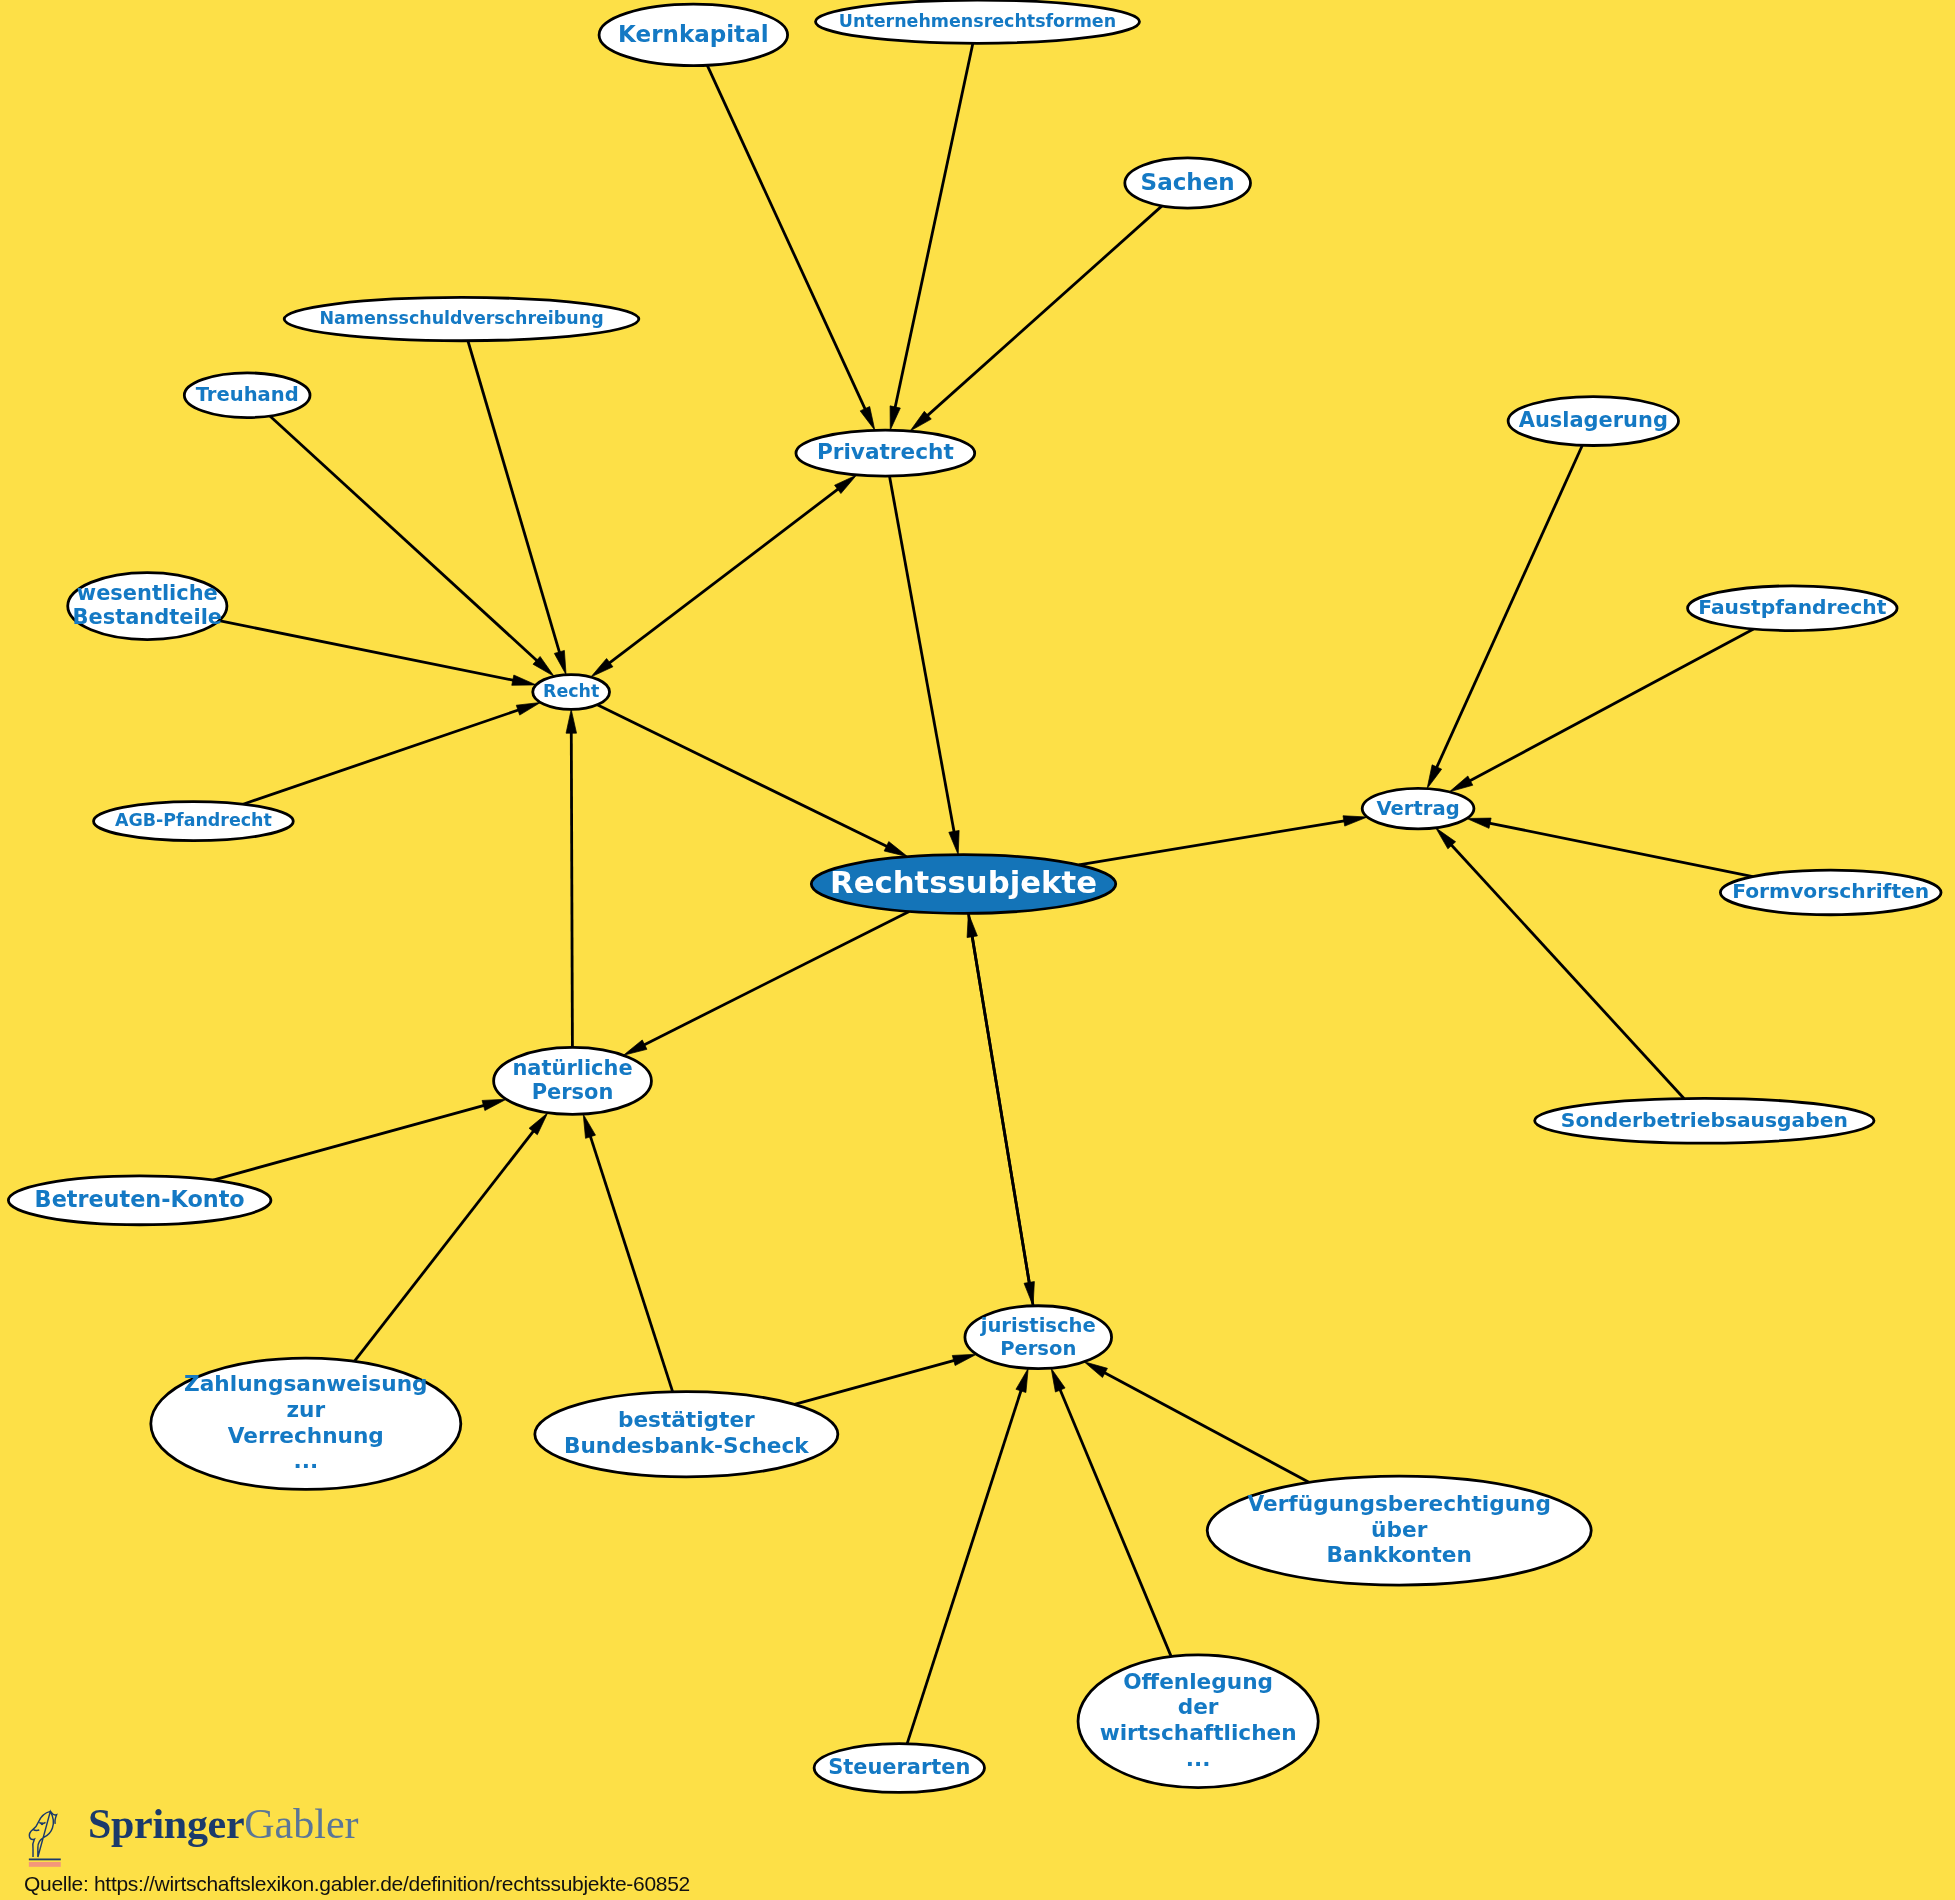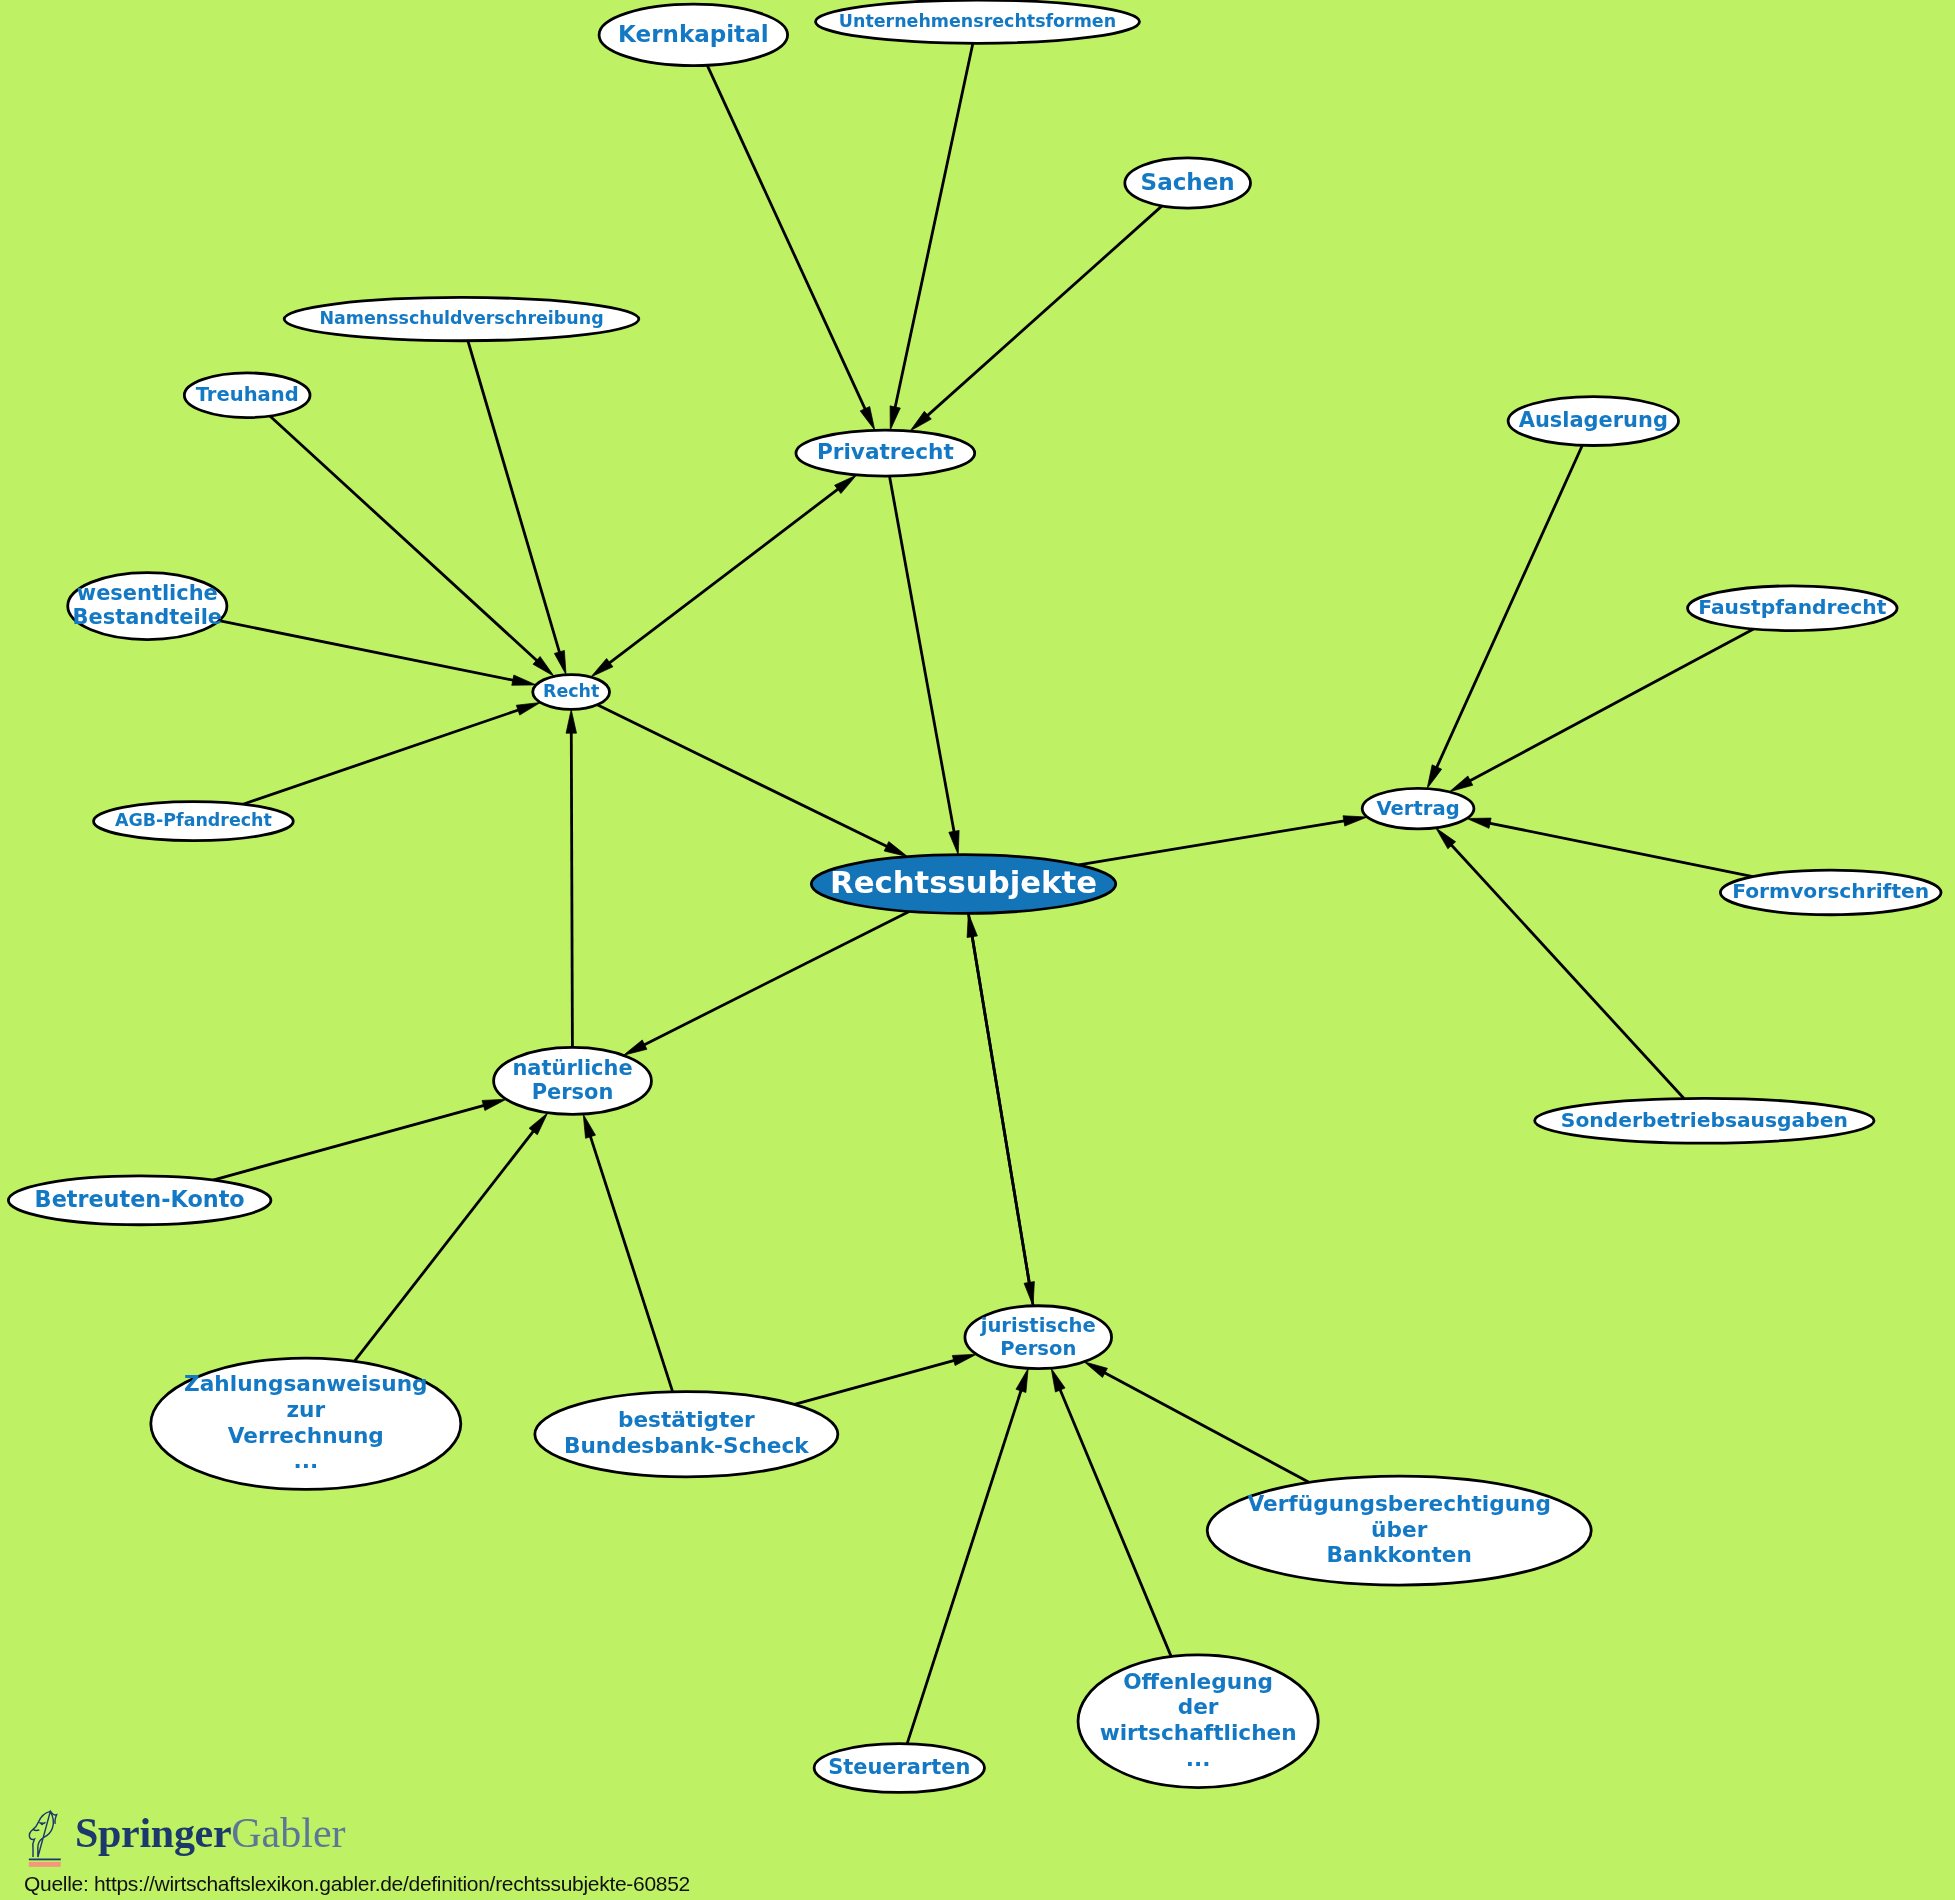--- a/index.html
+++ b/index.html
@@ -4,21 +4,21 @@
 <style>
   html, body {
     margin: 0;
     padding: 0;
     background: #ffffff;
   }
   #page {
     position: relative;
     width: 1955px;
     height: 1900px;
-    background: #bef264;
+    background: #fde047;
     font-family: "DejaVu Sans", sans-serif;
     overflow: hidden;
   }
   svg#graph {
     position: absolute;
     left: 0; top: 0;
     width: 1955px;
     height: 1900px;
     display: block;
   }
@@ -53,22 +53,22 @@
   }
   
   #footer {
     position: absolute;
     left: 24px;
     top: 1807px;
     width: 978px;
   }
   #logo-row {
     display: flex;
-    align-items: center;
-    gap: 8px;
+    align-items: flex-start;
+    gap: 21px;
   }
   #logo-mark {
     position: relative;
     width: 43px;
     height: 60px;
   }
   #logo-text {
     font-family: "Liberation Serif", serif;
     font-size: 42px;
     line-height: 42px;

